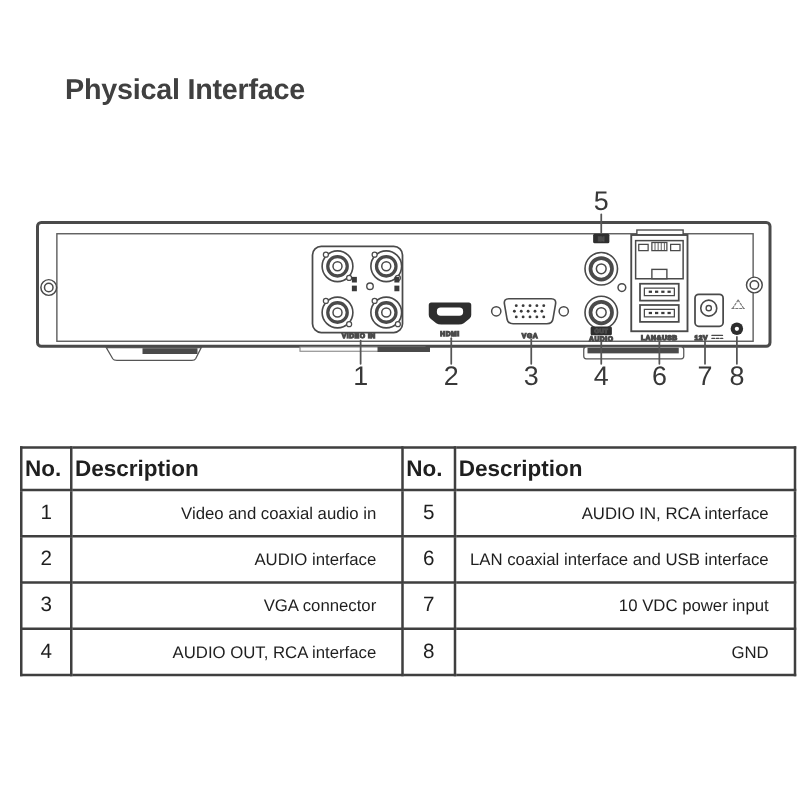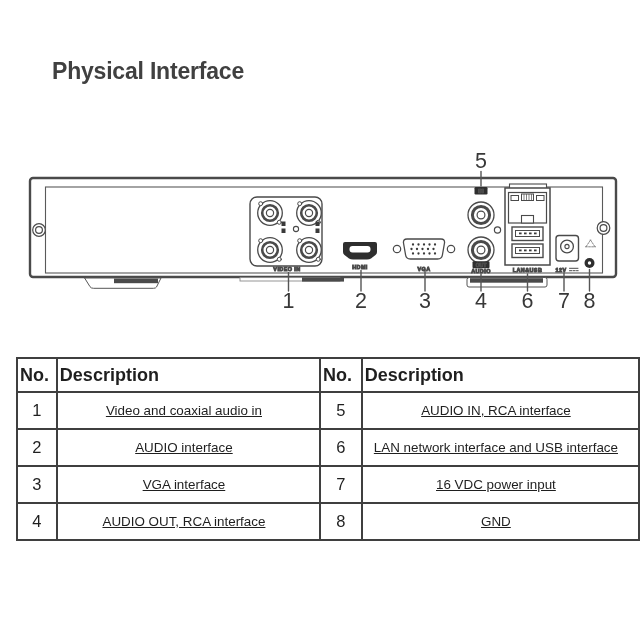--- a/index.html
+++ b/index.html
@@ -20,21 +20,21 @@
   .spec-table{
     position:absolute;left:16px;top:357px;
     border-collapse:collapse;table-layout:fixed;background:#fff;
   }
   .spec-table th,.spec-table td{
     border:2px solid #3f3f3f;color:#1f1f1f;overflow:hidden;white-space:nowrap;
   }
   .spec-table th{height:32px;font-size:18px;font-weight:700;text-align:left;padding:0 2px;}
   .spec-table td{height:33px;}
   .spec-table td.num{font-size:16.5px;text-align:center;}
-  .spec-table td.desc{font-size:13.4px;text-align:center;padding:0 20px 0 11px;text-decoration:underline;}
+  .spec-table td.desc{font-size:13.4px;text-align:right;padding:0 20px 0 11px;}
 </style>
 </head>
 <body>
 
 <div class="page-title">Physical Interface</div>
 
 <div class="diagram-wrap">
 <svg width="640" height="178" viewBox="0 0 640 178">
   <g stroke="#4a4a4a" fill="none" stroke-linecap="round">
 
@@ -245,27 +245,27 @@
   <tr>
     <td class="num">1</td>
     <td class="desc">Video and coaxial audio in</td>
     <td class="num">5</td>
     <td class="desc">AUDIO IN, RCA interface</td>
   </tr>
   <tr>
     <td class="num">2</td>
     <td class="desc">AUDIO interface</td>
     <td class="num">6</td>
-    <td class="desc">LAN network interface and USB interface</td>
+    <td class="desc">LAN coaxial interface and USB interface</td>
   </tr>
   <tr>
     <td class="num">3</td>
-    <td class="desc">VGA interface</td>
+    <td class="desc">VGA connector</td>
     <td class="num">7</td>
-    <td class="desc">16 VDC power input</td>
+    <td class="desc">10 VDC power input</td>
   </tr>
   <tr>
     <td class="num">4</td>
     <td class="desc">AUDIO OUT, RCA interface</td>
     <td class="num">8</td>
     <td class="desc">GND</td>
   </tr>
 </tbody>
   </table>
 

